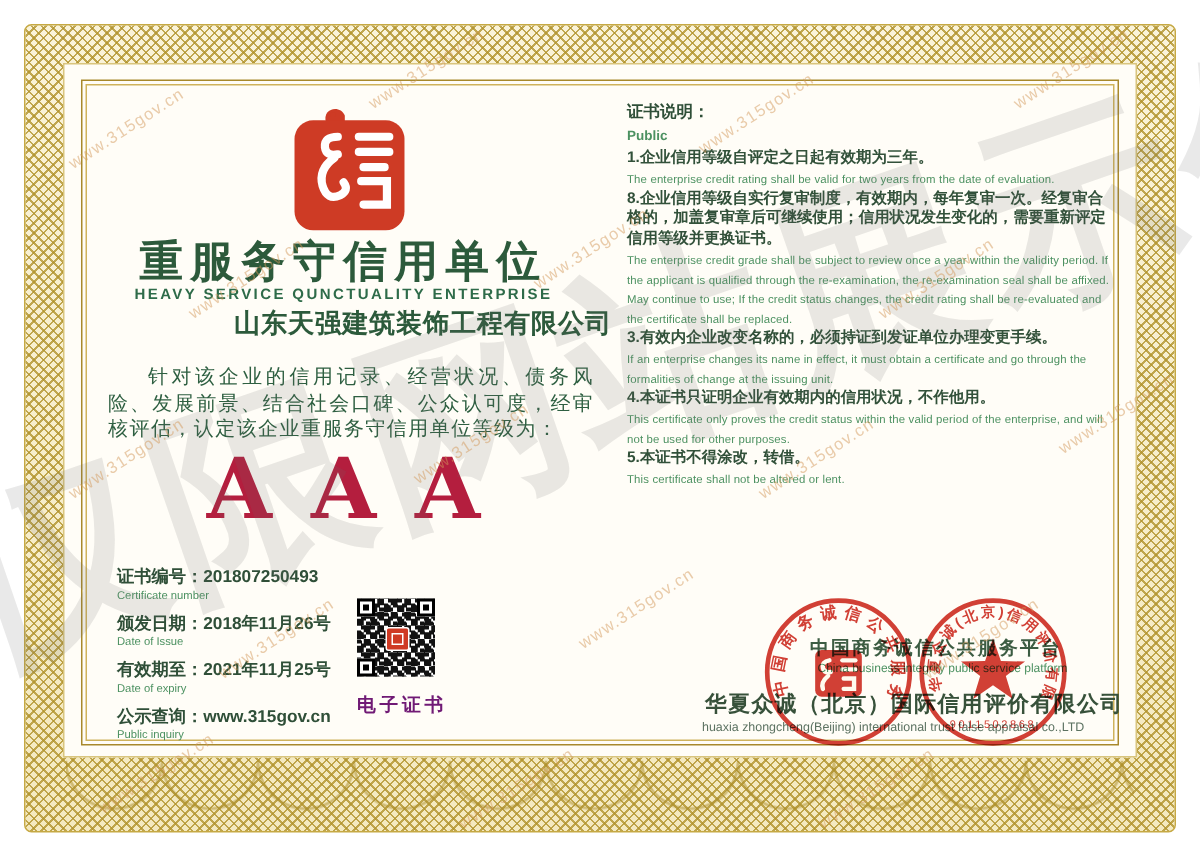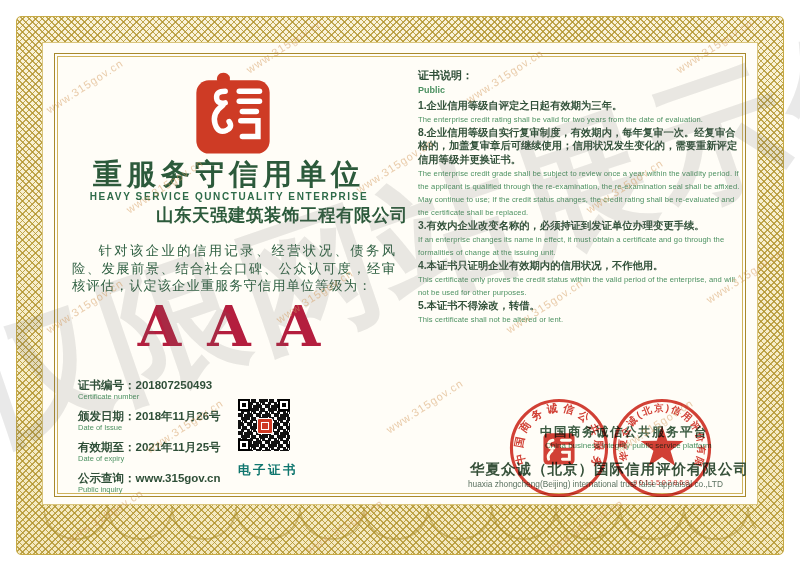--- a/index.html
+++ b/index.html
@@ -47,21 +47,21 @@
   .qr-block{position:absolute;left:238px;top:399px;width:56px;}
   .qr{position:relative;width:52px;height:52px;background:
       conic-gradient(#111 25%, rgba(0,0,0,0) 0 50%, #111 0 75%, rgba(0,0,0,0) 0) 0 0/ 9px 9px,
       conic-gradient(#111 25%, #fff 0 50%, #111 0 75%, #fff 0) 0 0/ 6px 6px;}
   .qr .f{position:absolute;width:12px;height:12px;border:2px solid #000;background:#fff;box-sizing:border-box;}
   .qr .f::after{content:"";position:absolute;left:2px;top:2px;width:4px;height:4px;background:#000;}
   .qr .f.tl{left:0;top:0}.qr .f.tr{right:0;top:0}.qr .f.bl{left:0;bottom:0}
   .qr .seal{position:absolute;left:19px;top:19px;width:14px;height:14px;background:#cf3a24;border-radius:2px;border:1px solid #fff;}
   .qr .seal::after{content:"";position:absolute;left:3px;top:3px;width:6px;height:6px;border:1.5px solid #fff;}
   .small-caption{margin-top:11px;text-align:center;font-size:12.5px;font-weight:bold;
-    letter-spacing:2.5px;color:#0f766e;white-space:nowrap;}
+    letter-spacing:2.5px;color:#701a75;white-space:nowrap;}
   .trace-block{position:absolute;left:311px;top:399px;width:56px;}
   .trace{width:52px;height:52px;margin:0 auto;}
   
   .right-col{position:absolute;left:418px;top:68px;width:327px;}
   .nh-zh{font-size:11px;font-weight:bold;color:#2f4f38;line-height:15px;}
   .nh-en{font-size:9px;font-weight:bold;color:#4c9161;line-height:14px;margin-bottom:2px;}
   .note-zh{font-size:10.3px;font-weight:bold;color:#32513a;line-height:13.6px;}
   .note-en{font-size:7.6px;color:#4c9161;line-height:13.2px;letter-spacing:.1px;}
   .review{position:absolute;left:418px;top:344px;width:327px;}
   .rv-zh{font-size:12.5px;font-weight:bold;color:#2f4f38;line-height:16px;}

